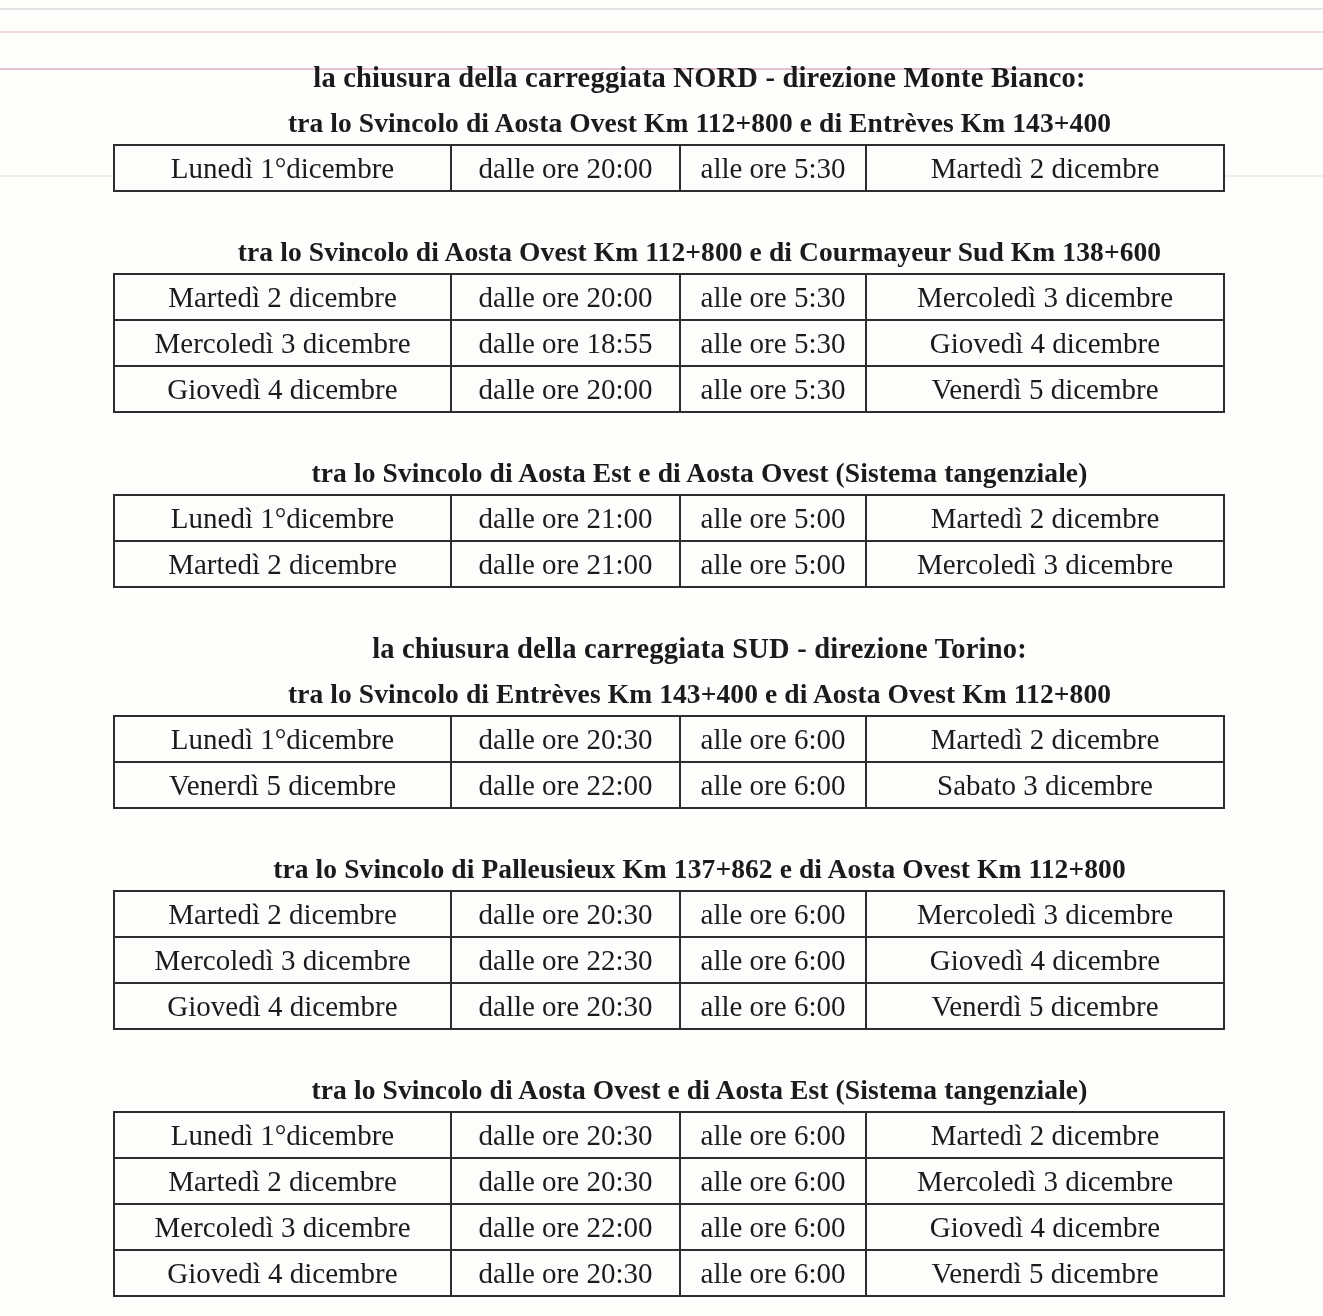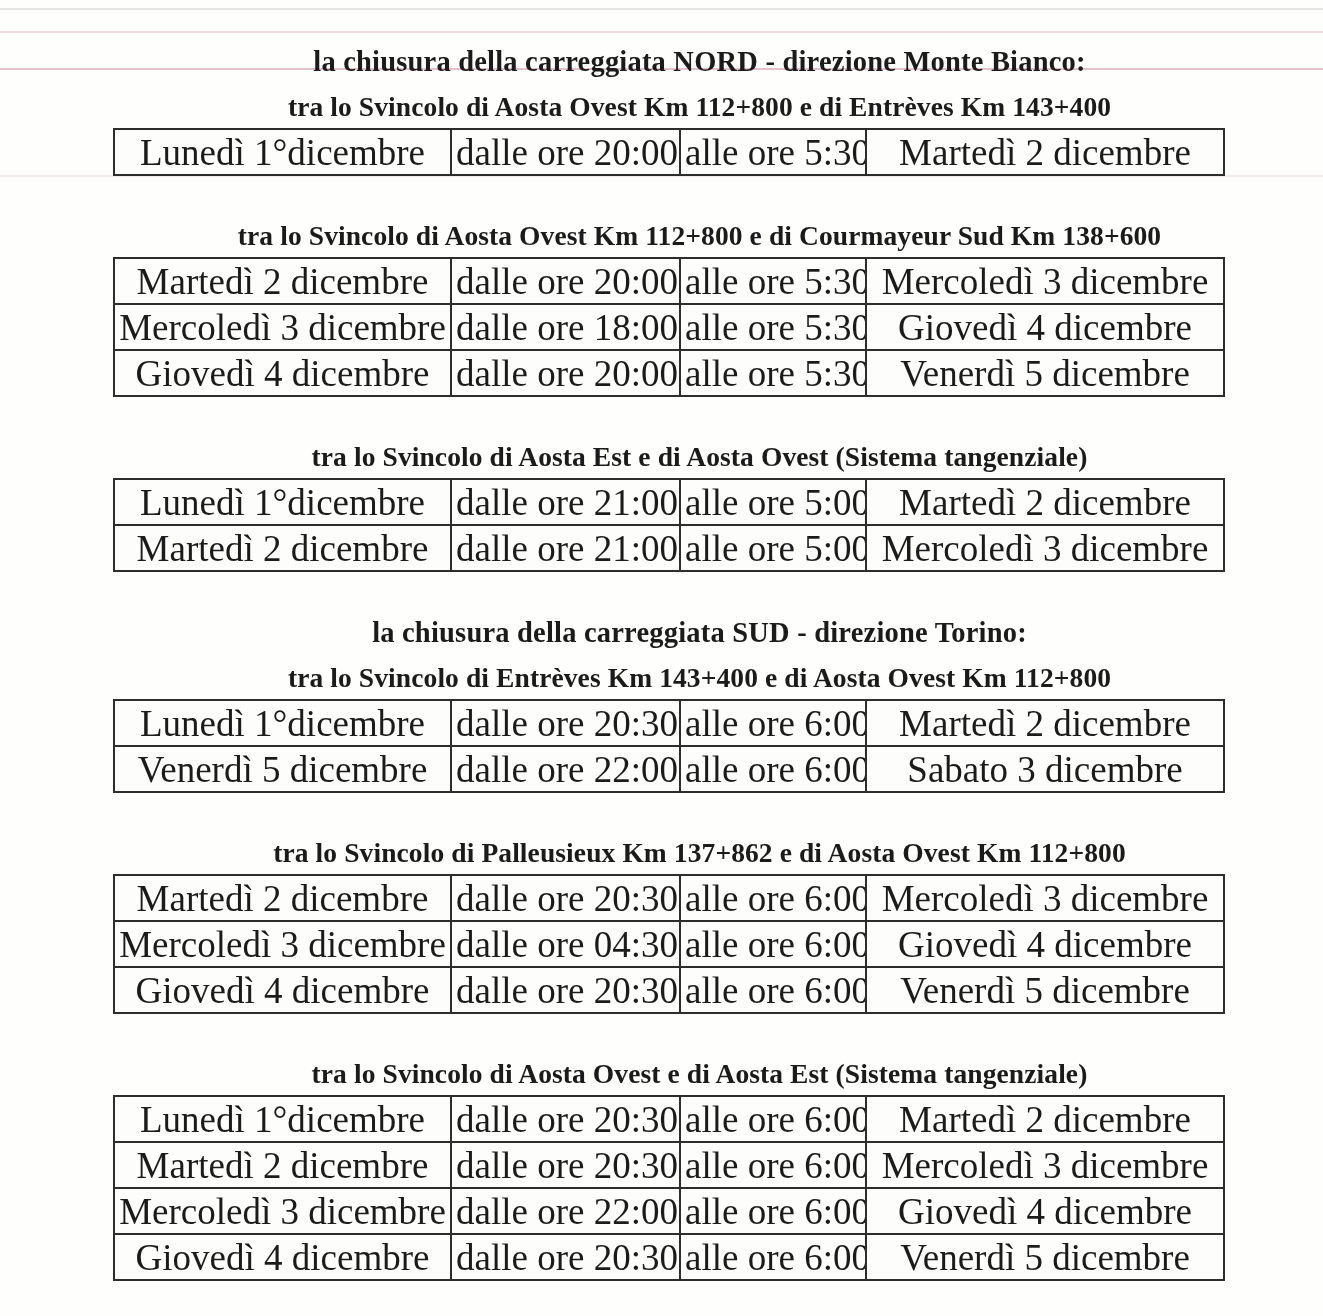--- a/index.html
+++ b/index.html
@@ -6,39 +6,39 @@
   .page{
     position:relative;
     width:1323px;
     height:1316px;
     background:#fefefdff;
     background:#fefefd;
     font-family:"Liberation Serif","DejaVu Serif",serif;
     color:#1b1b1b;
     overflow:hidden;
   }
-  .content{position:relative;z-index:2;padding-top:45px;}
+  .content{position:relative;z-index:2;padding-top:61px;}
   .section-title{
     font-size:28.5px;font-weight:700;text-align:center;line-height:34px;
     margin:0 0 12px;position:relative;left:38px;letter-spacing:0.2px;
   }
   .table-caption{
     font-size:27.5px;font-weight:700;text-align:center;line-height:32px;
     margin:0 0 5px;position:relative;left:38px;letter-spacing:0.1px;
   }
   table.closure{
     border-collapse:collapse;table-layout:fixed;
     width:1110px;margin:0 0 44px 113px;
     background:#fdfdfc;
   }
   table.closure td{
     border:2px solid #2d2d2d;
     height:44px;box-sizing:content-box;
     text-align:center;vertical-align:middle;
-    font-size:37px;line-height:1;
+    font-size:29px;line-height:1;
     padding:0 4px;white-space:nowrap;overflow:hidden;
   }
   
   .scanline{position:absolute;left:0;width:100%;height:2px;z-index:1;pointer-events:none;}
   .sl-gray  {top:8px;  background:rgba(168,168,175,0.30);}
   .sl-pink-a{top:31px; background:rgba(198,122,146,0.26);}
   .sl-pink-b{top:68px; background:rgba(196,108,140,0.42);}
   .sl-pink-c{top:175px;background:rgba(198,122,146,0.15);}
 </style>
 </head>
@@ -78,21 +78,21 @@
         </colgroup>
         <tbody>
           <tr>
             <td>Martedì 2 dicembre</td>
             <td>dalle ore 20:00</td>
             <td>alle ore 5:30</td>
             <td>Mercoledì 3 dicembre</td>
           </tr>
           <tr>
             <td>Mercoledì 3 dicembre</td>
-            <td>dalle ore 18:00</td>
+            <td>dalle ore 18:55</td>
             <td>alle ore 5:30</td>
             <td>Giovedì 4 dicembre</td>
           </tr>
           <tr>
             <td>Giovedì 4 dicembre</td>
             <td>dalle ore 20:00</td>
             <td>alle ore 5:30</td>
             <td>Venerdì 5 dicembre</td>
           </tr>
         </tbody>
@@ -154,21 +154,21 @@
         </colgroup>
         <tbody>
           <tr>
             <td>Martedì 2 dicembre</td>
             <td>dalle ore 20:30</td>
             <td>alle ore 6:00</td>
             <td>Mercoledì 3 dicembre</td>
           </tr>
           <tr>
             <td>Mercoledì 3 dicembre</td>
-            <td>dalle ore 04:30</td>
+            <td>dalle ore 22:30</td>
             <td>alle ore 6:00</td>
             <td>Giovedì 4 dicembre</td>
           </tr>
           <tr>
             <td>Giovedì 4 dicembre</td>
             <td>dalle ore 20:30</td>
             <td>alle ore 6:00</td>
             <td>Venerdì 5 dicembre</td>
           </tr>
         </tbody>

